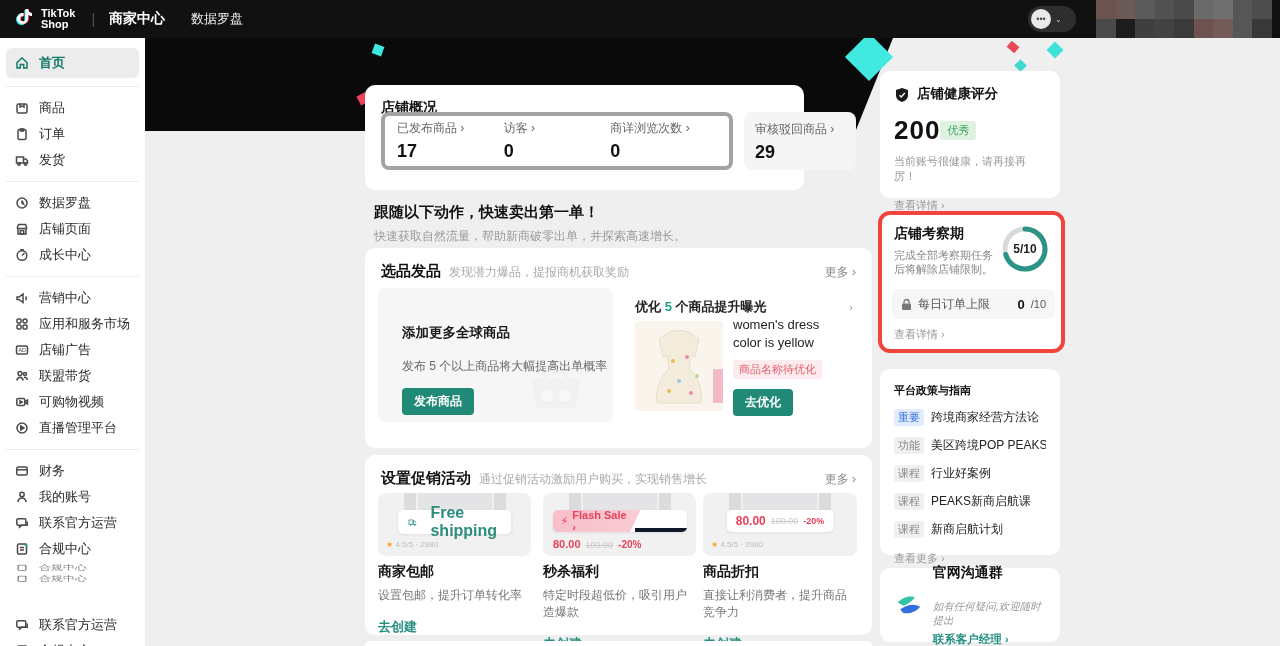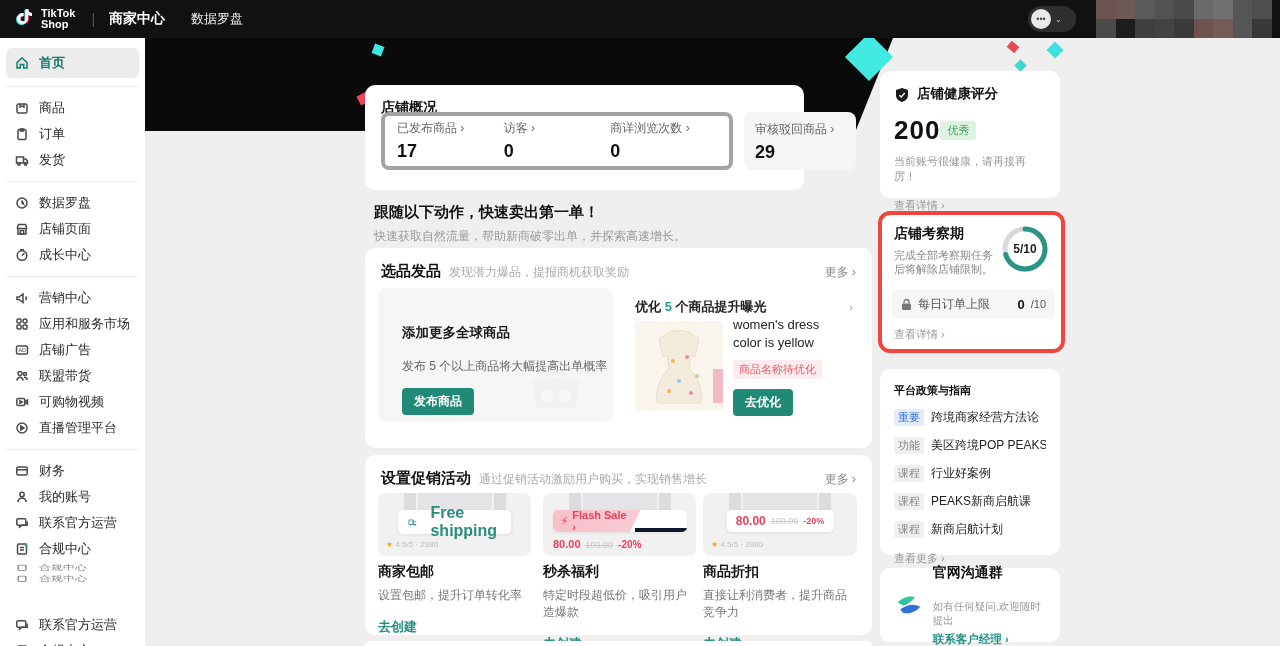--- a/index.html
+++ b/index.html
@@ -136,21 +136,21 @@
   .lock-val { font-size:13px; font-weight:bold; color:#111; }
   .lock-total { font-size:11px; color:#555; }
 
   .policy-item { display:flex; align-items:center; gap:7px; margin-top:11px; }
   .pbadge { font-size:11px; padding:1px 4px; border-radius:3px; background:#f0f0f0; color:#888; flex:0 0 auto; }
   .pbadge.important { background:#e2ecfc; color:#3a74dd; }
   .pitem-label { font-size:12px; color:#222; white-space:nowrap; overflow:hidden; }
 
   #contactCard { display:flex; align-items:center; gap:10px; padding:15px; }
   .contact-title { font-size:14px; font-weight:bold; color:#111; }
-  .contact-desc { font-size:10.5px; color:#999; margin-top:18px; }
+  .contact-desc { font-size:10.5px; color:#999; margin-top:18px;font-style:italic; }
   .contact-link { font-size:11.5px; font-weight:bold; color:#279185; margin-top:4px; cursor:pointer; }
 
   .bottom-sliver { position:absolute; left:365px; top:641px; width:507px; height:5px;
     background:#fff; border-radius:10px 10px 0 0; }
 </style>
 </head>
 <body>
 
 <div id="topbar">
   <div class="logo-wrap">

